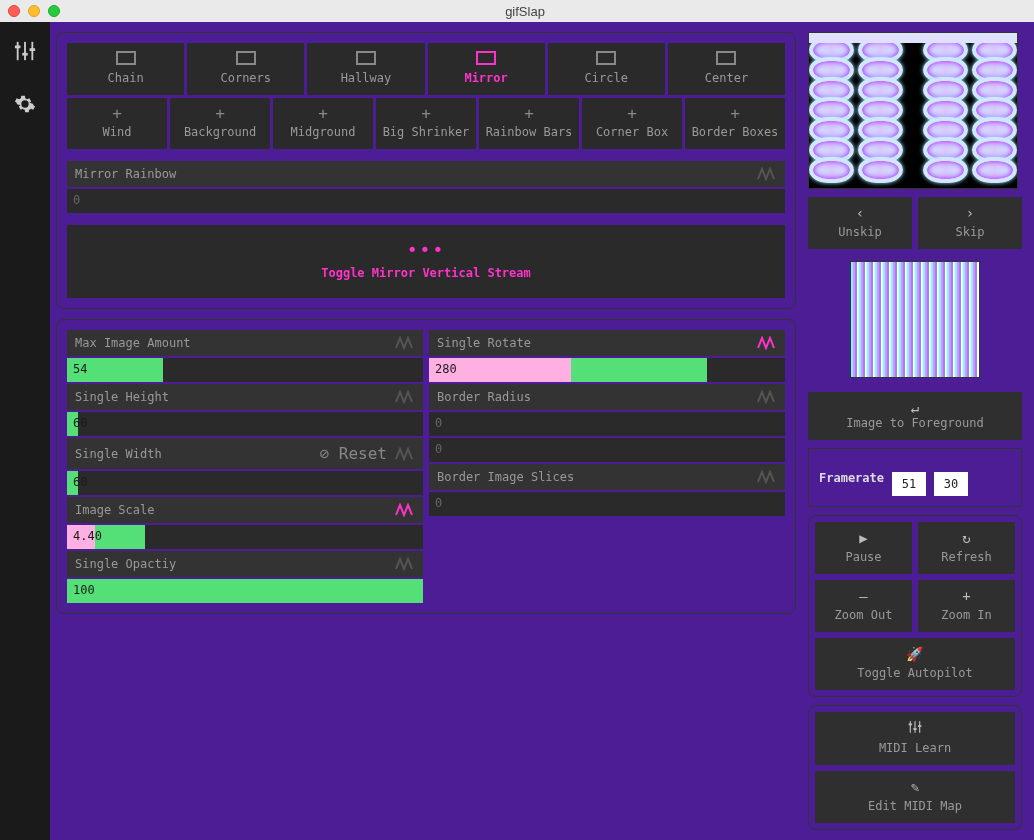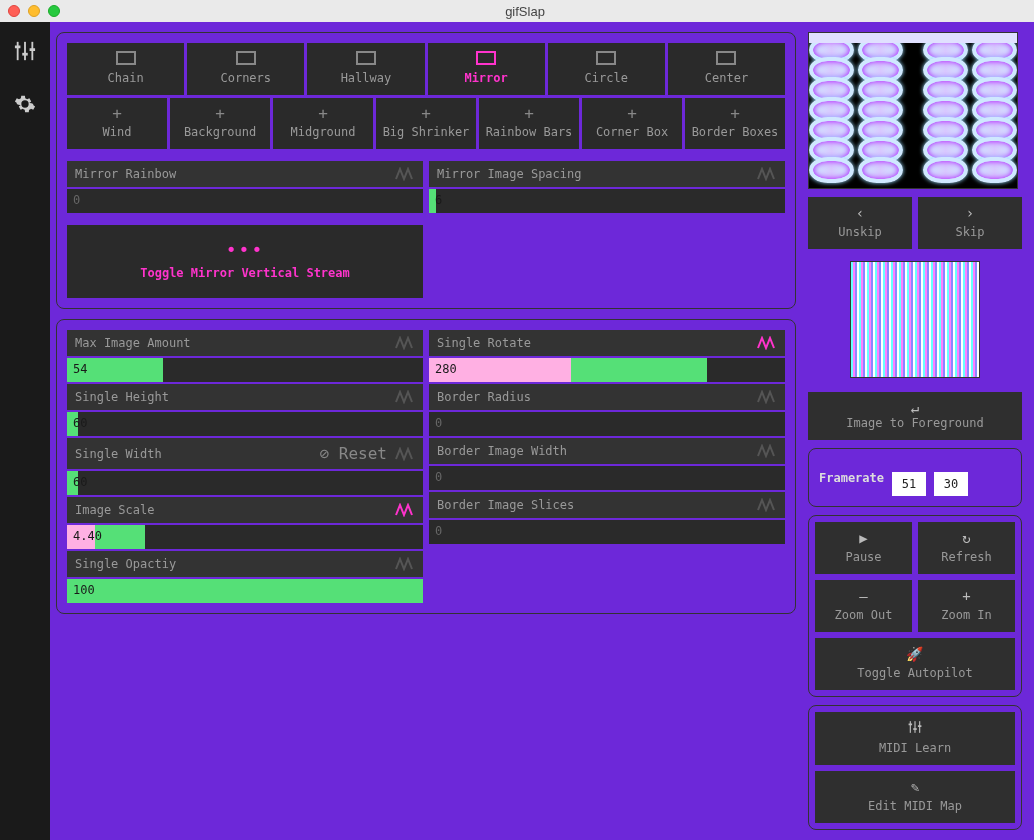--- a/index.html
+++ b/index.html
@@ -25,21 +25,21 @@
   .tl-red { background: #ff5f56; border: 1px solid #e0443e; }
   .tl-yellow { background: #ffbd2e; border: 1px solid #dea123; }
   .tl-green { background: #27c93f; border: 1px solid #1aab29; }
   .title-text {
     position: absolute; left: 16px; right: 0; text-align: center;
     font-family: -apple-system, sans-serif; font-size: 13px; color: #444;
   }
   .app {
     display: flex;
     height: 818px;
-    background: #6d28d9;
+    background: #4c1d95;
   }
   .leftbar {
     width: 50px;
     background: #1a1a1a;
     display: flex; flex-direction: column; align-items: center;
     padding-top: 18px; gap: 28px;
   }
   .leftbar svg { fill: #ccc; }
   .main { flex: 1; padding: 10px 8px 10px 6px; display: flex; flex-direction: column; gap: 10px; }
   .panel {
@@ -93,21 +93,21 @@
     width:210px; height:160px; background:#000; border:1px solid #333;
     display:flex; align-items:center; justify-content:center; overflow:hidden;
   }
   .skiprow{ display:flex; gap:6px;}
   .skipbtn{ flex:1; background:#2f2f2f; text-align:center; padding:8px 0 10px 0; cursor:pointer;}
   .skipbtn .ic{ display:block; font-size:14px; color:#bbb; margin-bottom:4px;}
   .thumb2{ width:130px; height:120px; margin:4px auto 0 auto; background:#111;  border:1px solid #333;}
   .sendfg{ background:#2f2f2f; text-align:center; padding:8px 0 10px 0; margin-top:6px;}
   .sendfg .ic{ display:block; font-size:14px; color:#bbb;}
   .framerate{
-    border:1px solid #333; border-radius:8px; padding:10px 10px; display:flex; align-items:center; gap:8px;
+    border:1px solid #333; border-radius:1px; padding:10px 10px; display:flex; align-items:center; gap:8px;
     color:#ddd; font-weight:bold;
   }
   .frin{ width:34px; height:24px; background:#fff; color:#222; border:none; text-align:center; font-family:inherit; font-size:12px;margin-top:13px;}
   .btnpanel{ border:1px solid #333; border-radius:8px; padding:6px; display:flex; flex-direction:column; gap:6px;}
   .brow{ display:flex; gap:6px;}
   .bbtn{ flex:1; background:#2f2f2f; text-align:center; padding:8px 0 10px 0; cursor:pointer;}
   .bbtn .ic{ display:block; font-size:14px; color:#bbb; margin-bottom:4px;}
   .noise {
     width:100%; height:100%;
     background:
@@ -194,34 +194,20 @@
               </span>
           </div>
           <div class="slider dark">
             <div class="val">0</div>
           </div>
           <div class="bigtoggle">
             <span class="dots">•••</span>
             <span class="lbl">Toggle Mirror Vertical Stream</span>
           </div>
         </div>
-        <div class="col">
-          <div class="ctrl-label">
-            <span>Mirror Image Spacing</span>
-            <span class="wave">
-                <svg width="20" height="14" viewBox="0 0 20 14">
-                  <path d="M1 12 L5 2 L9 12 L13 2 L17 12" stroke="#888" stroke-width="2" fill="none"></path>
-                </svg>
-              </span>
-          </div>
-          <div class="slider">
-            <div class="fill" style="width:2%"></div>
-            <div class="val">6</div>
-          </div>
-        </div>
       </div>
     </div>
 
     <div class="panel panel2">
       <div class="controls">
         <div class="col" id="leftcol">
             <div class="ctrl-label">
               <span>Max Image Amount</span>
               <span style="display:flex;align-items:center;gap:8px">
                 <span class="wave">
@@ -315,30 +301,20 @@
               <span style="display:flex;align-items:center;gap:8px">
                 <span class="wave">
                   <svg width="20" height="14" viewBox="0 0 20 14">
                     <path d="M1 12 L5 2 L9 12 L13 2 L17 12" stroke="#888" stroke-width="2" fill="none"></path>
                   </svg>
                 </span>
               </span>
             </div>
             <div class="slider dark">
               <div class="val">0</div>
-            </div>
-            <div class="ctrl-label">
-              <span>Border Image Width</span>
-              <span style="display:flex;align-items:center;gap:8px">
-                <span class="wave">
-                  <svg width="20" height="14" viewBox="0 0 20 14">
-                    <path d="M1 12 L5 2 L9 12 L13 2 L17 12" stroke="#888" stroke-width="2" fill="none"></path>
-                  </svg>
-                </span>
-              </span>
             </div>
             <div class="slider dark">
               <div class="val">0</div>
             </div>
             <div class="ctrl-label">
               <span>Border Image Slices</span>
               <span style="display:flex;align-items:center;gap:8px">
                 <span class="wave">
                   <svg width="20" height="14" viewBox="0 0 20 14">
                     <path d="M1 12 L5 2 L9 12 L13 2 L17 12" stroke="#888" stroke-width="2" fill="none"></path>

